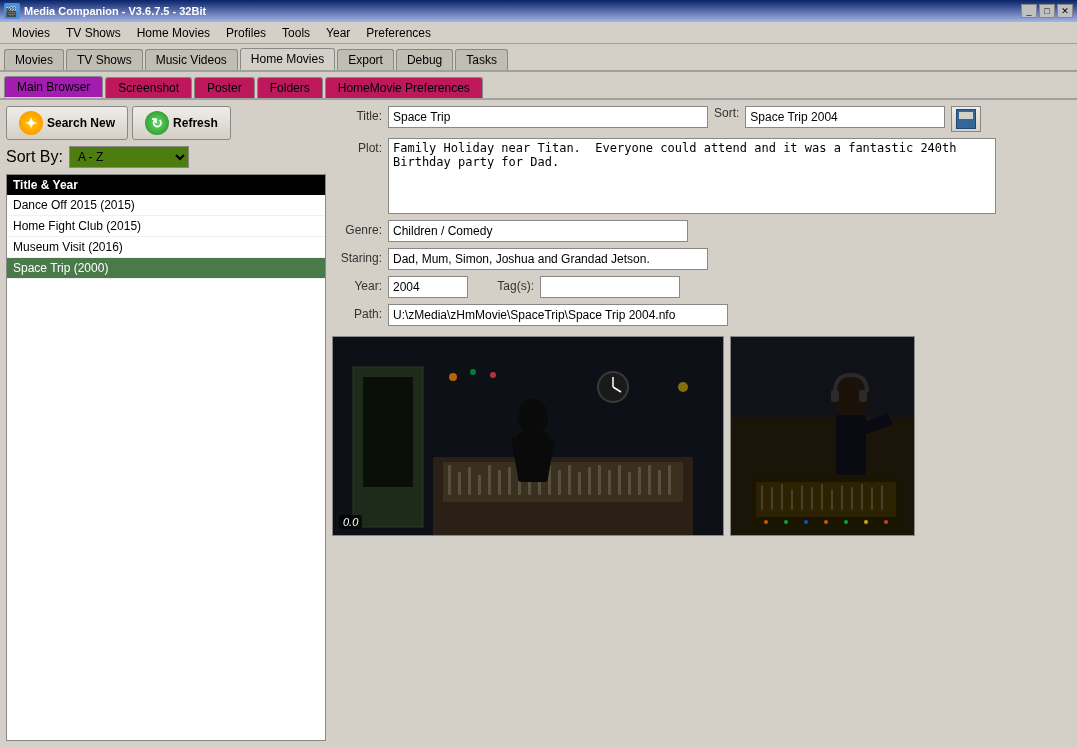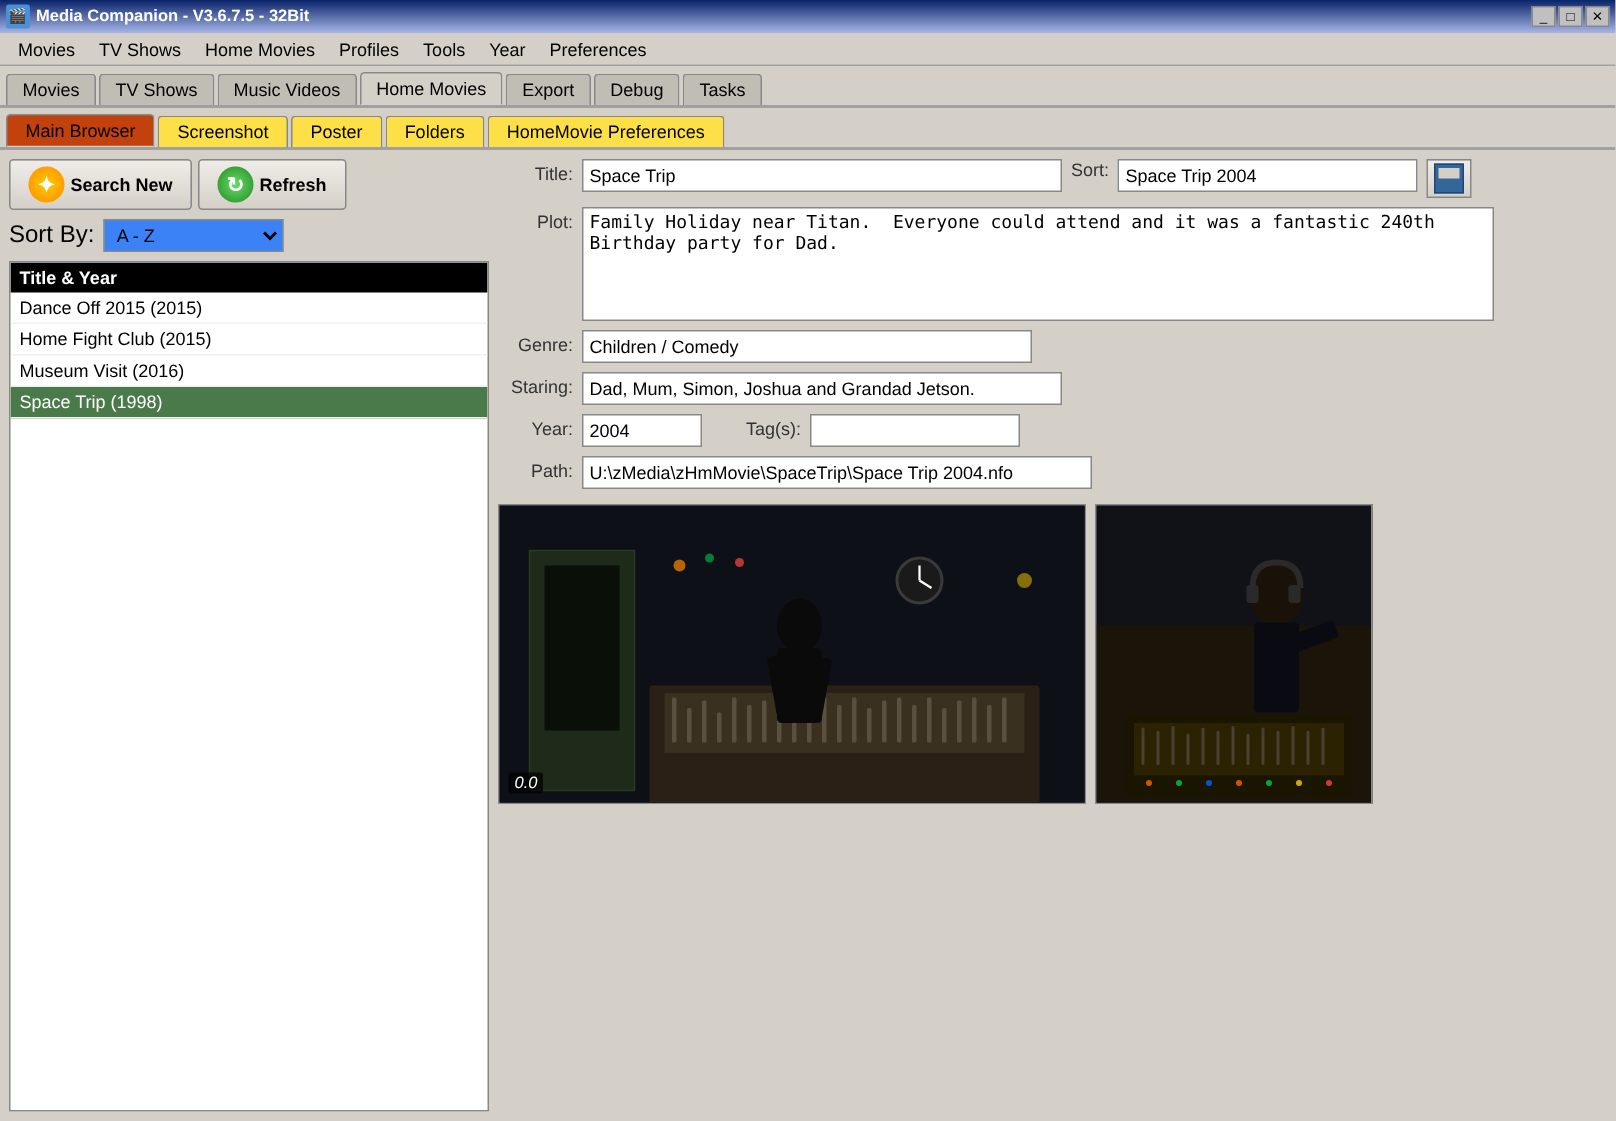--- a/index.html
+++ b/index.html
@@ -58,30 +58,30 @@
     #subtabbar {
       background: #d4d0c8;
       height: 28px;
       display: flex;
       align-items: flex-end;
       padding: 2px 4px 0 4px;
       border-bottom: 2px solid #a0a0a0;
     }
     .subtab-btn {
       padding: 3px 12px;
-      background: #fde047;
+      background: #be185d;
       border: 1px solid #888;
       border-bottom: none;
       margin-right: 2px;
       cursor: pointer;
       font-size: 12px;
       border-top-left-radius: 3px;
       border-top-right-radius: 3px;
     }
-    .subtab-btn.active { background: #c2410c; border-bottom: 1px solid #d4d0c8; }
+    .subtab-btn.active { background: #a21caf; border-bottom: 1px solid #d4d0c8; }
 
     
     #main-content {
       display: flex;
       height: calc(747px - 22px - 22px - 28px - 28px);
       background: #d4d0c8;
       padding: 6px;
       gap: 6px;
     }
 
@@ -130,21 +130,21 @@
     #sortby-row {
       display: flex;
       align-items: center;
       gap: 6px;
     }
     .sort-label { font-size: 16px; }
     .sort-select {
       width: 120px;
       height: 22px;
       border: 1px solid #888;
-      background: #3b82f6;
+      background: #4d7c0f;
       font-size: 12px;
       padding: 1px 4px;
     }
 
     
     #movie-list {
       border: 1px solid #888;
       background: white;
       flex: 1;
       overflow-y: auto;
@@ -312,21 +312,21 @@
         <option>Year</option>
         <option>Date Added</option>
       </select>
     </div>
 
     <div id="movie-list">
       <div class="list-header">Title &amp; Year</div>
       <div class="list-item">Dance Off 2015 (2015)</div>
       <div class="list-item">Home Fight Club (2015)</div>
       <div class="list-item">Museum Visit (2016)</div>
-      <div class="list-item selected">Space Trip (1998)</div>
+      <div class="list-item selected">Space Trip (2000)</div>
     </div>
 
   </div>
 
   <div id="right-panel">
 
     <div class="form-row">
       <span class="form-label">Title:</span>
       <input class="form-input" style="width: 320px;" type="text" value="Space Trip">
       <span class="sort-field-label">Sort:</span>

